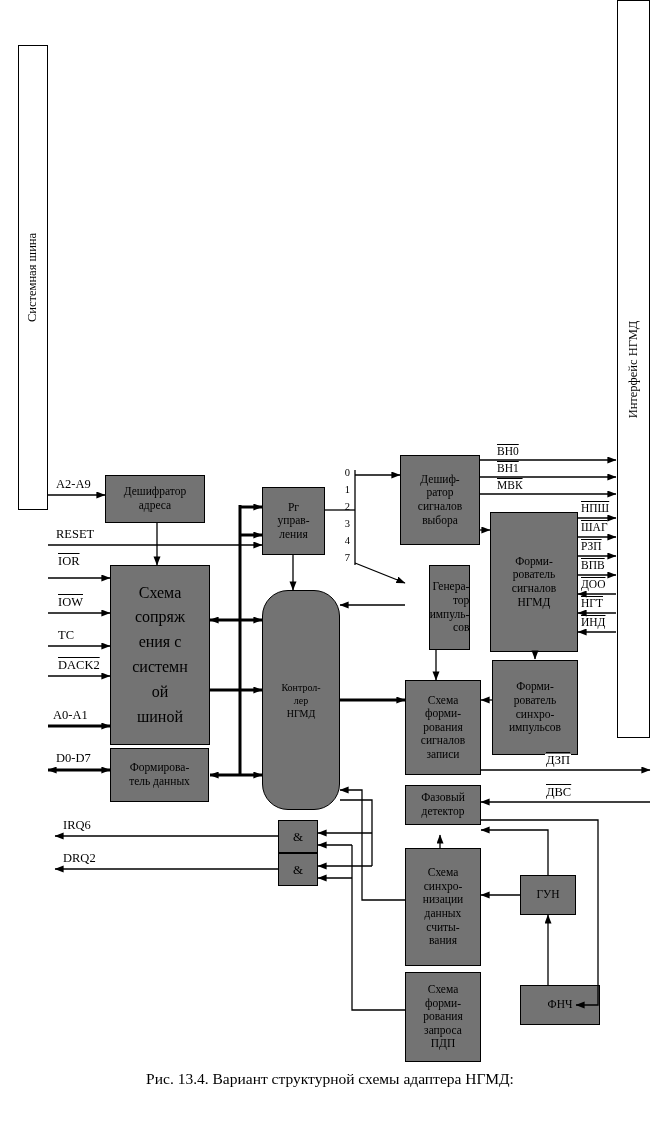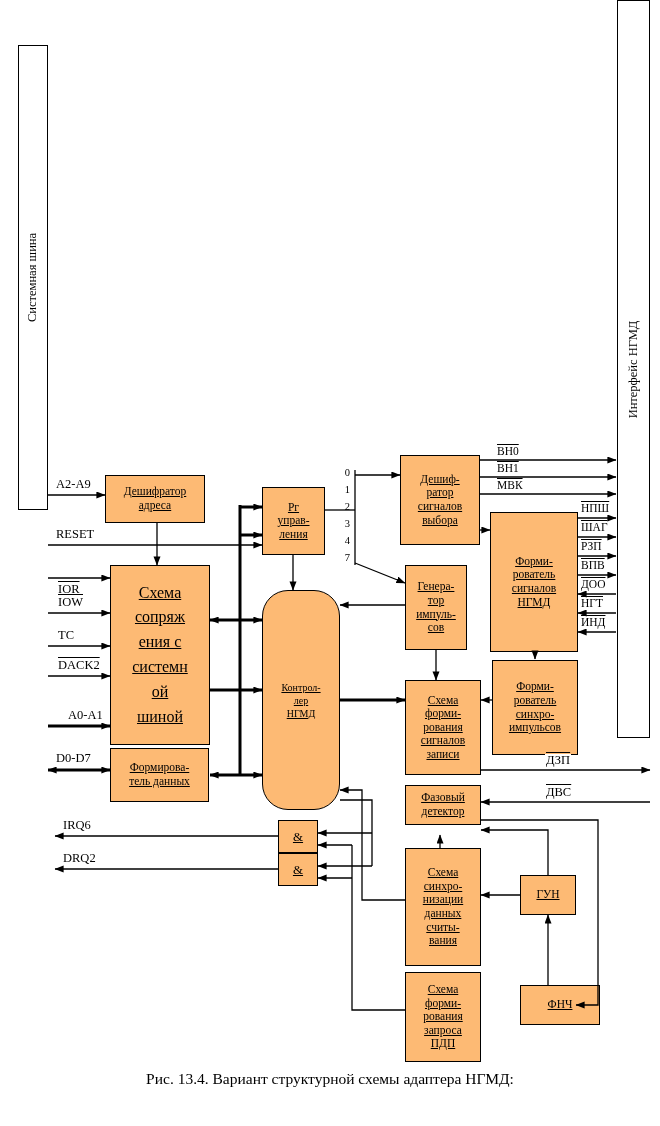--- a/index.html
+++ b/index.html
@@ -1,20 +1,20 @@
 <!DOCTYPE html>
 <html><head>
 <meta charset="utf-8">
 <style>
   html,body{margin:0;padding:0;background:#fff;}
   .stage{position:relative;width:660px;height:1126px;background:#fff;
          font-family:"Liberation Serif", serif;color:#000;overflow:hidden;}
-  .block{position:absolute;border:1px solid #000;background:#fdba74;box-sizing:border-box;
+  .block{position:absolute;border:1px solid #000;background:#737373;box-sizing:border-box;
          display:flex;align-items:center;justify-content:center;text-align:center;
-         white-space:pre-line;font-size:11.5px;line-height:1.18;z-index:2;text-decoration:underline;}
+         white-space:pre-line;font-size:11.5px;line-height:1.18;z-index:2;}
   .bus{position:absolute;border:1px solid #000;background:#fff;box-sizing:border-box;
        display:flex;align-items:center;justify-content:center;z-index:2;}
   .bus span{transform:rotate(-90deg);white-space:nowrap;font-size:12.5px;}
   .sig{position:absolute;font-size:12.5px;z-index:4;background:#fff;line-height:1;padding:0 1px;}
   .ov{text-decoration:overline;}
   .digit{position:absolute;font-size:10.5px;width:12px;text-align:right;z-index:4;line-height:1;}
   .wires{position:absolute;left:0;top:0;z-index:3;pointer-events:none;}
   .caption{position:absolute;left:0;right:0;top:1068px;text-align:center;
            font-size:15.5px;line-height:1.45;z-index:4;}
   .big{font-size:16px;line-height:1.55;}
@@ -39,21 +39,21 @@
 управ-
 ления</div>
   <div class="block" style="left:400px;top:455px;width:80px;height:90px;">Дешиф-
 ратор
 сигналов
 выбора</div>
   <div class="block" style="left:490px;top:512px;width:88px;height:140px;">Форми-
 рователь
 сигналов
 НГМД</div>
-  <div class="block" style="left:405px;top:565px;width:62px;height:85px;">Генера-
+  <div class="block" style="left:429px;top:565px;width:41px;height:85px;text-align:right;">Генера-
 тор
 импуль-
 сов</div>
   <div class="block big" style="left:110px;top:565px;width:100px;height:180px;">Схема
 сопряж
 ения с
 системн
 ой
 шиной</div>
   <div class="block mid" style="left:262px;top:590px;width:78px;height:220px;">Контрол-
@@ -152,25 +152,25 @@
       <line x1="210" y1="690" x2="262" y2="690" marker-end="url(#ae)"></line>
       <line x1="240" y1="505" x2="240" y2="775"></line>
       <line x1="240" y1="507" x2="262" y2="507" marker-end="url(#ae)"></line>
       <line x1="240" y1="535" x2="262" y2="535" marker-end="url(#ae)"></line>
       <line x1="340" y1="700" x2="405" y2="700" marker-end="url(#ae)"></line>
     </g>
   </svg>
 
   <span class="sig" style="left:55px;top:478px;">A2-A9</span>
   <span class="sig" style="left:55px;top:528px;">RESET</span>
-  <span class="sig ov" style="left:57px;top:555px;margin-top:28px;">IOR</span>
+  <span class="sig ov" style="left:57px;top:555px;">IOR</span>
   <span class="sig ov" style="left:57px;top:596px;">IOW</span>
   <span class="sig" style="left:57px;top:629px;">TC</span>
   <span class="sig ov" style="left:57px;top:659px;">DACK2</span>
-  <span class="sig" style="left:67px;top:709px;font-family:Liberation Serif, serif;">A0-A1</span>
+  <span class="sig" style="left:52px;top:709px;font-family:Liberation Serif, serif;">A0-A1</span>
   <span class="sig" style="left:55px;top:752px;">D0-D7</span>
   <span class="sig" style="left:62px;top:819px;">IRQ6</span>
   <span class="sig" style="left:62px;top:852px;">DRQ2</span>
 
   <span class="sig ov" style="left:496px;top:446px;font-size:11.5px;">ВН0</span>
   <span class="sig ov" style="left:496px;top:463px;font-size:11.5px;">ВН1</span>
   <span class="sig ov" style="left:496px;top:480px;font-size:11.5px;">МВК</span>
 
   <span class="sig ov" style="left:580px;top:503px;font-size:11.5px;">НПШ</span>
   <span class="sig ov" style="left:580px;top:522px;font-size:11.5px;">ШАГ</span>

